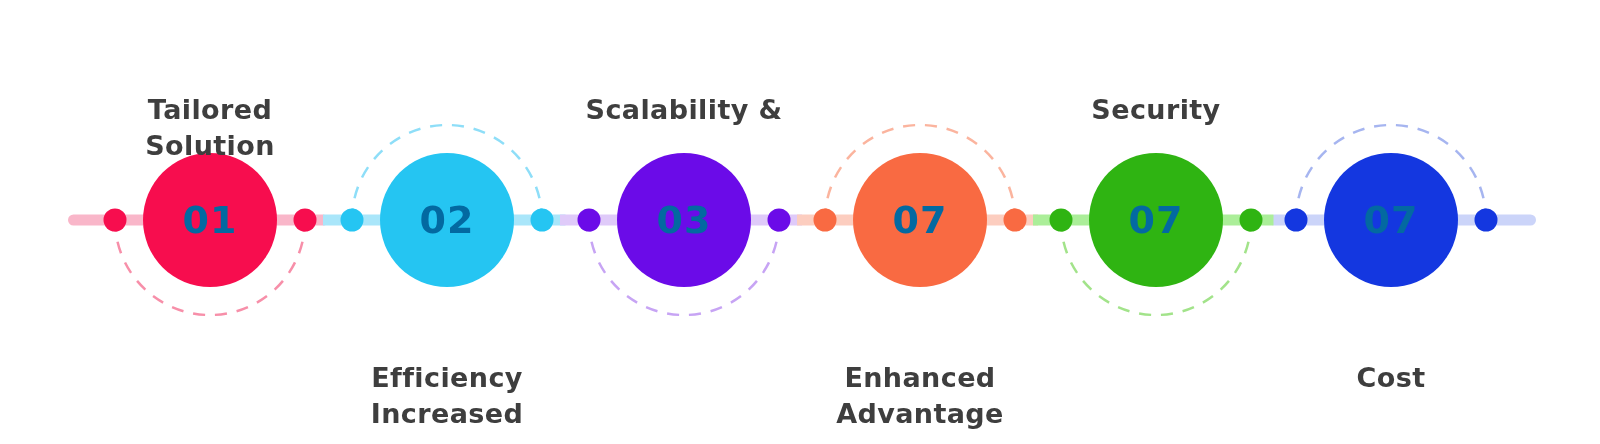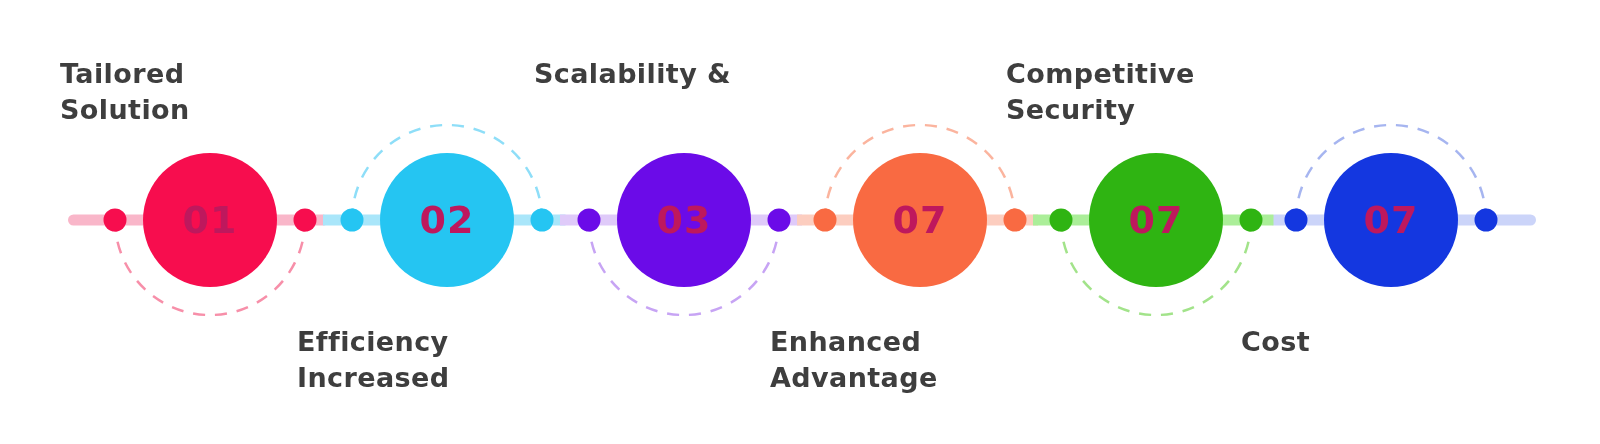--- a/index.html
+++ b/index.html
@@ -21,35 +21,36 @@
     top: 0;
   }
   .step-number {
     position: absolute;
     top: 153px;
     width: 134px;
     height: 134px;
     display: flex;
     align-items: center;
     justify-content: center;
-    color: #be185d;
+    color: #0369a1;
     font-size: 38px;
     font-weight: 700;
     letter-spacing: 1px;
     pointer-events: none;
   }
   .step-label {
     position: absolute;
     width: 300px;
-    text-align: left;
+    text-align: center;
     color: #3E3E3E;
     font-size: 27px;
     font-weight: 700;
     line-height: 36px;
     letter-spacing: 0.4px;
+    margin-top: 36px;
   }
   .step-label.top    { top: 56px;  }
   .step-label.bottom { top: 324px; }
 </style>
 </head>
 <body>
 
 <div class="canvas">
 
   <svg class="shapes" width="1600" height="444" viewBox="0 0 1600 444">
@@ -105,20 +106,19 @@
     <div>Increased</div>
   </div>
   <div class="step-label top" style="left:534px">
     <div>Scalability &amp;</div>
   </div>
   <div class="step-label bottom" style="left:770px">
     <div>Enhanced</div>
     <div>Advantage</div>
   </div>
   <div class="step-label top" style="left:1006px">
-    <div>Competitive</div>
     <div>Security</div>
   </div>
   <div class="step-label bottom" style="left:1241px">
     <div>Cost</div>
   </div>
 
 </div>
 
 </body></html>

